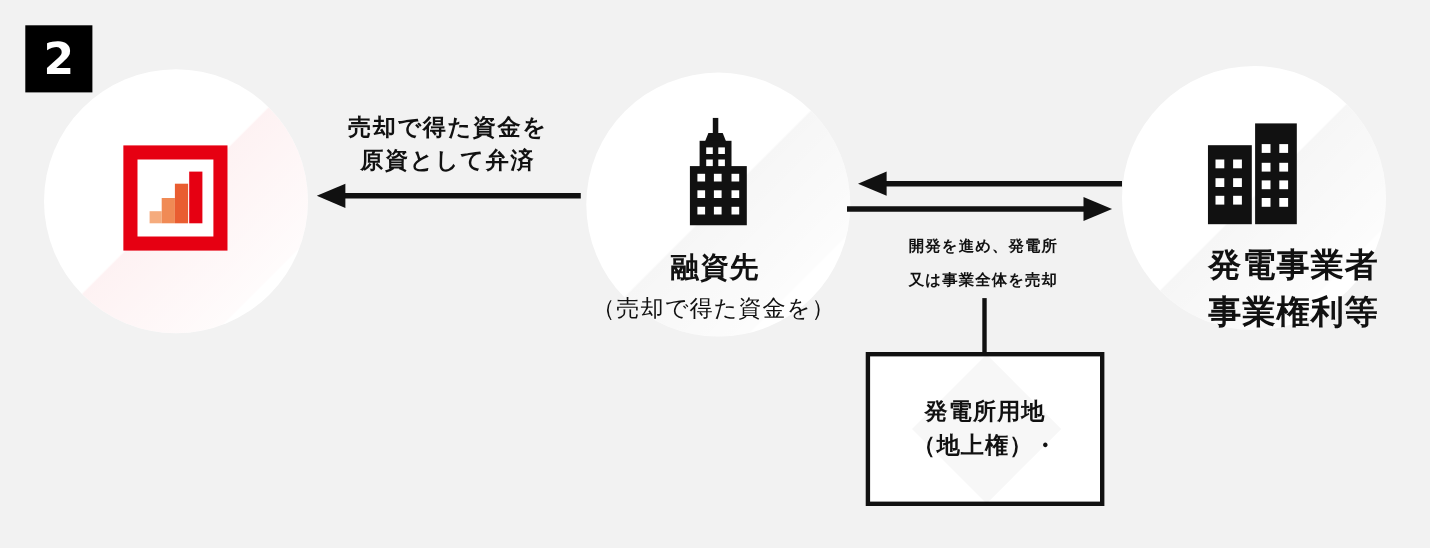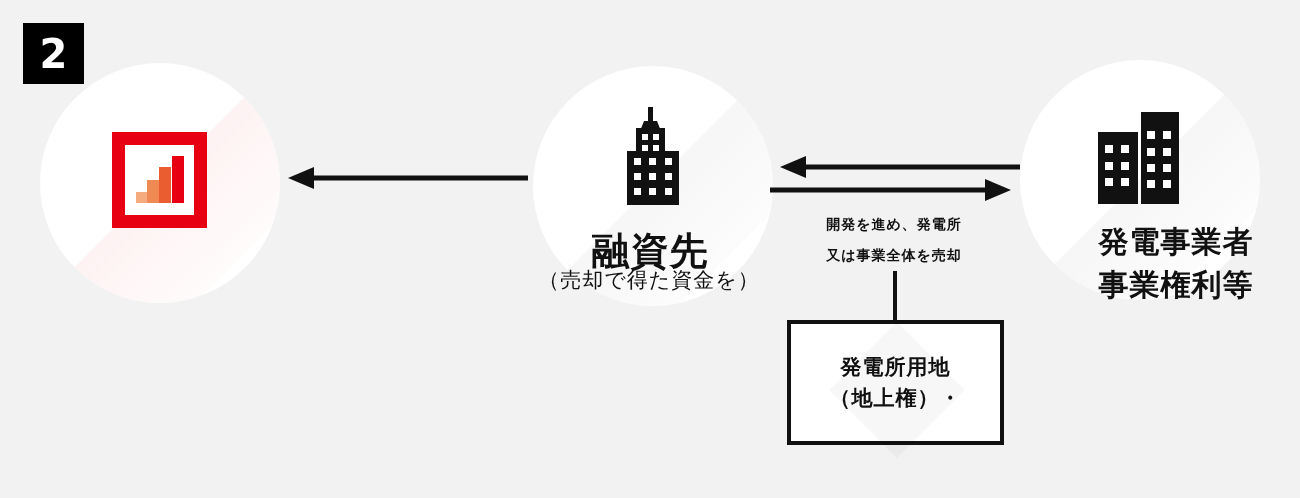--- a/index.html
+++ b/index.html
@@ -31,25 +31,25 @@
   .building-icon{left:627px;top:107px;}
   .two-buildings-icon{left:1098px;top:112px;}
   .arrow-layer{position:absolute;left:0;top:0;pointer-events:none;}
   .lbl{
     position:absolute;transform:translateX(-50%);text-align:center;
     font-weight:700;color:#111;white-space:nowrap;
   }
   .lbl-repayment{left:407px;top:101px;font-size:21px;line-height:30px;letter-spacing:1.5px;}
   .lbl-consideration{left:902px;top:122px;font-size:26px;letter-spacing:1.5px;}
   .lbl-development{left:894px;top:209px;font-size:14px;line-height:31px;letter-spacing:1px;}
-  .lbl-borrower{left:650px;top:226px;font-size:38px;letter-spacing:1px;}
+  .lbl-borrower{left:650px;top:226px;font-size:26px;letter-spacing:1px;}
   .lbl-borrower-sub{left:649px;top:266px;font-size:21px;font-weight:400;letter-spacing:1px;}
   .lbl-operator{left:1176px;top:220px;font-size:30px;line-height:43px;letter-spacing:1px;}
   .asset-box{
-    position:absolute;left:787px;top:320px;width:217px;height:125px;box-sizing:border-box;
+    position:absolute;left:787px;top:320px;width:217px;height:140px;box-sizing:border-box;
     background:#fff;border:4px solid #111;
     display:flex;flex-direction:column;align-items:center;justify-content:center;
     font-size:21px;font-weight:700;line-height:31px;letter-spacing:1px;text-align:center;
   }
   .asset-box::before{
     content:"";position:absolute;width:96px;height:96px;background:rgba(0,0,0,0.03);
     transform:rotate(45deg);left:58px;top:18px;pointer-events:none;
   }
   .asset-box span{position:relative;}
 </style>
@@ -134,20 +134,24 @@
       <line x1="1020" y1="167" x2="802" y2="167" stroke="#111111" stroke-width="5"></line>
       <polygon points="780,167 806,156 806,178" fill="#111111"></polygon>
     </g>
     <g>
       <line x1="770" y1="190" x2="988" y2="190" stroke="#111111" stroke-width="5"></line>
       <polygon points="1011,190 985,179 985,201" fill="#111111"></polygon>
     </g>
     <line x1="895" y1="271" x2="895" y2="322" stroke="#111111" stroke-width="4"></line>
   </svg>
 
+  <div class="lbl lbl-repayment">
+    <div>売却で得た資金を</div>
+    <div>原資として弁済</div>
+  </div>
   <div class="lbl lbl-development">
     <div>開発を進め、発電所</div>
     <div>又は事業全体を売却</div>
   </div>
 
   <div class="asset-box">
     <span>発電所用地</span>
     <span>（地上権）・</span>
   </div>
 

